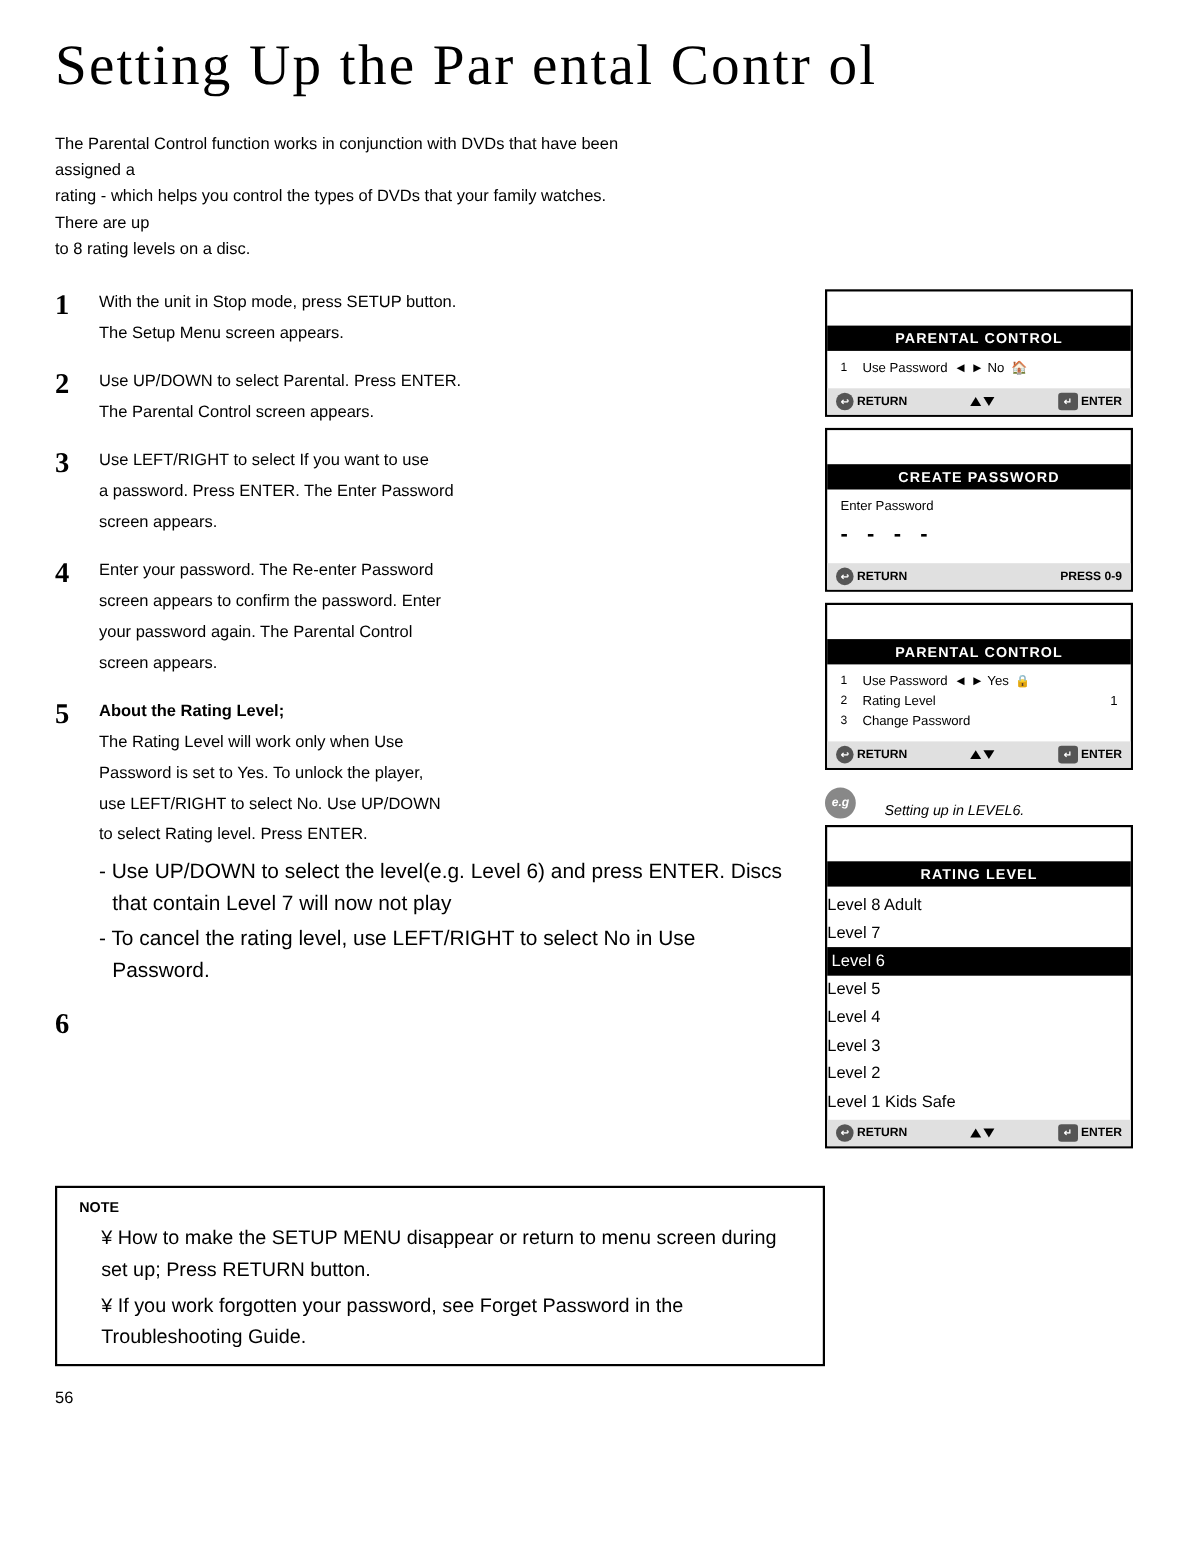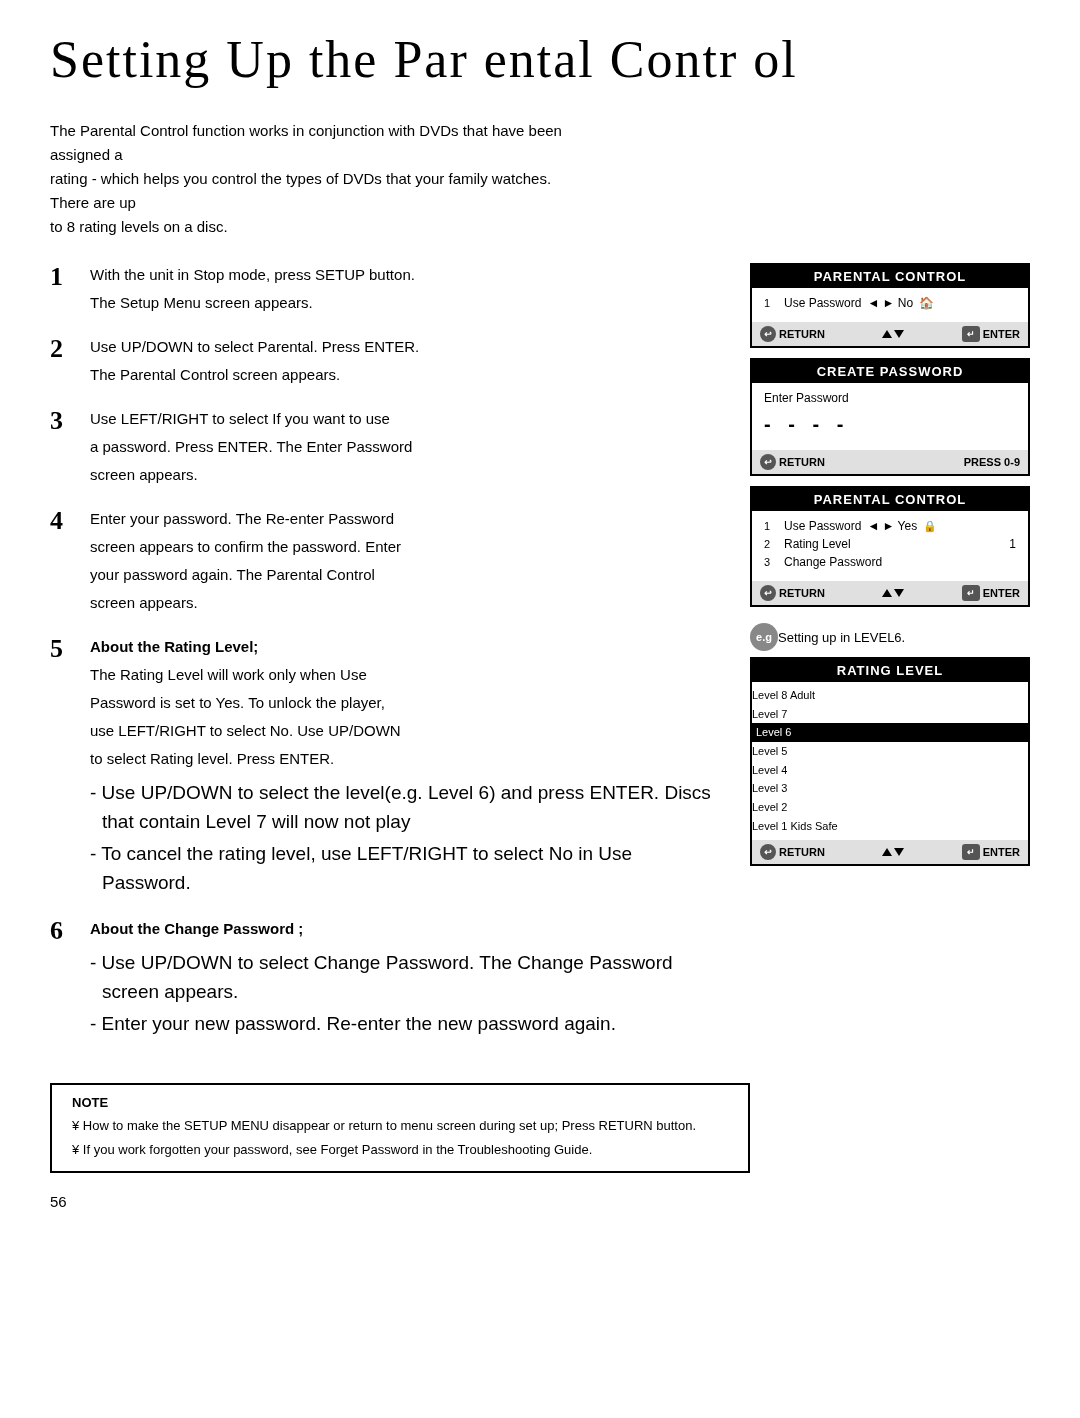--- a/index.html
+++ b/index.html
@@ -79,20 +79,21 @@
       background: #fff;
     }
     .panel-title {
       background: #000;
       color: #fff;
       text-align: center;
       font-size: 13px;
       font-weight: bold;
       padding: 4px 0;
       letter-spacing: 1px;
+      margin-top: 31px;
     }
     .panel-body {
       padding: 8px 12px;
       font-size: 12px;
     }
     .panel-row {
       display: flex;
       align-items: center;
       gap: 6px;
       font-size: 12px;
@@ -160,63 +161,65 @@
       justify-content: center;
     }
     .password-dashes {
       font-size: 20px;
       letter-spacing: 6px;
       margin: 8px 0 6px 0;
       font-weight: bold;
     }
     .eg-row {
       display: flex;
-      align-items: center;
-      gap: 0;
+      align-items: flex-end;
+      gap: 26px;
       margin: 6px 0 6px 0;
       font-size: 13px;
+      font-style: italic;
     }
     .eg-badge {
       width: 28px;
       height: 28px;
       border-radius: 50%;
       background: #888;
       color: #fff;
       font-size: 11px;
       font-weight: bold;
       display: inline-flex;
       align-items: center;
       justify-content: center;
     }
     .rating-list {
       font-size: 11px;
       line-height: 1.7;
       padding: 4px 0 4px 0;
     }
-    .rating-list div { font-size: 11px; }
+    .rating-list div { font-size: 15px; }
     .rating-list div.selected {
       background: #000;
       color: #fff;
       padding: 0 4px;
     }
 
     .note-box {
       border: 2px solid #000;
       padding: 10px 20px;
       margin-top: 24px;
       max-width: 700px;
     }
     .note-label {
       font-weight: bold;
       font-size: 13px;
       margin-bottom: 6px;
     }
     .note-text {
-      font-size: 13px;
+      font-size: 18px;
       line-height: 1.6;
+      margin-left: 20px;
     }
     .page-num {
       margin-top: 20px;
       font-size: 15px;
     }
     .lock-icon {
       font-size: 11px;
     }
   </style>
 </head>
@@ -279,27 +282,20 @@
         <p>to select Rating level. Press ENTER.</p>
         <ul class="bullet-list">
           <li>Use UP/DOWN to select the level(e.g. Level 6) and press ENTER. Discs that contain Level 7 will now not play</li>
           <li>To cancel the rating level, use LEFT/RIGHT to select No in Use Password.</li>
         </ul>
       </div>
     </div>
 
     <div class="step">
       <div class="step-num">6</div>
-      <div class="step-text">
-        <p><strong>About the Change Password ;</strong></p>
-        <ul class="bullet-list">
-          <li>Use UP/DOWN to select Change Password. The Change Password screen appears.</li>
-          <li>Enter your new password. Re-enter the new password again.</li>
-        </ul>
-      </div>
     </div>
 
   </div>
 
   <div class="right-col">
 
     <div class="ui-panel">
       <div class="panel-title">PARENTAL CONTROL</div>
       <div class="panel-body">
         <div class="panel-row">

